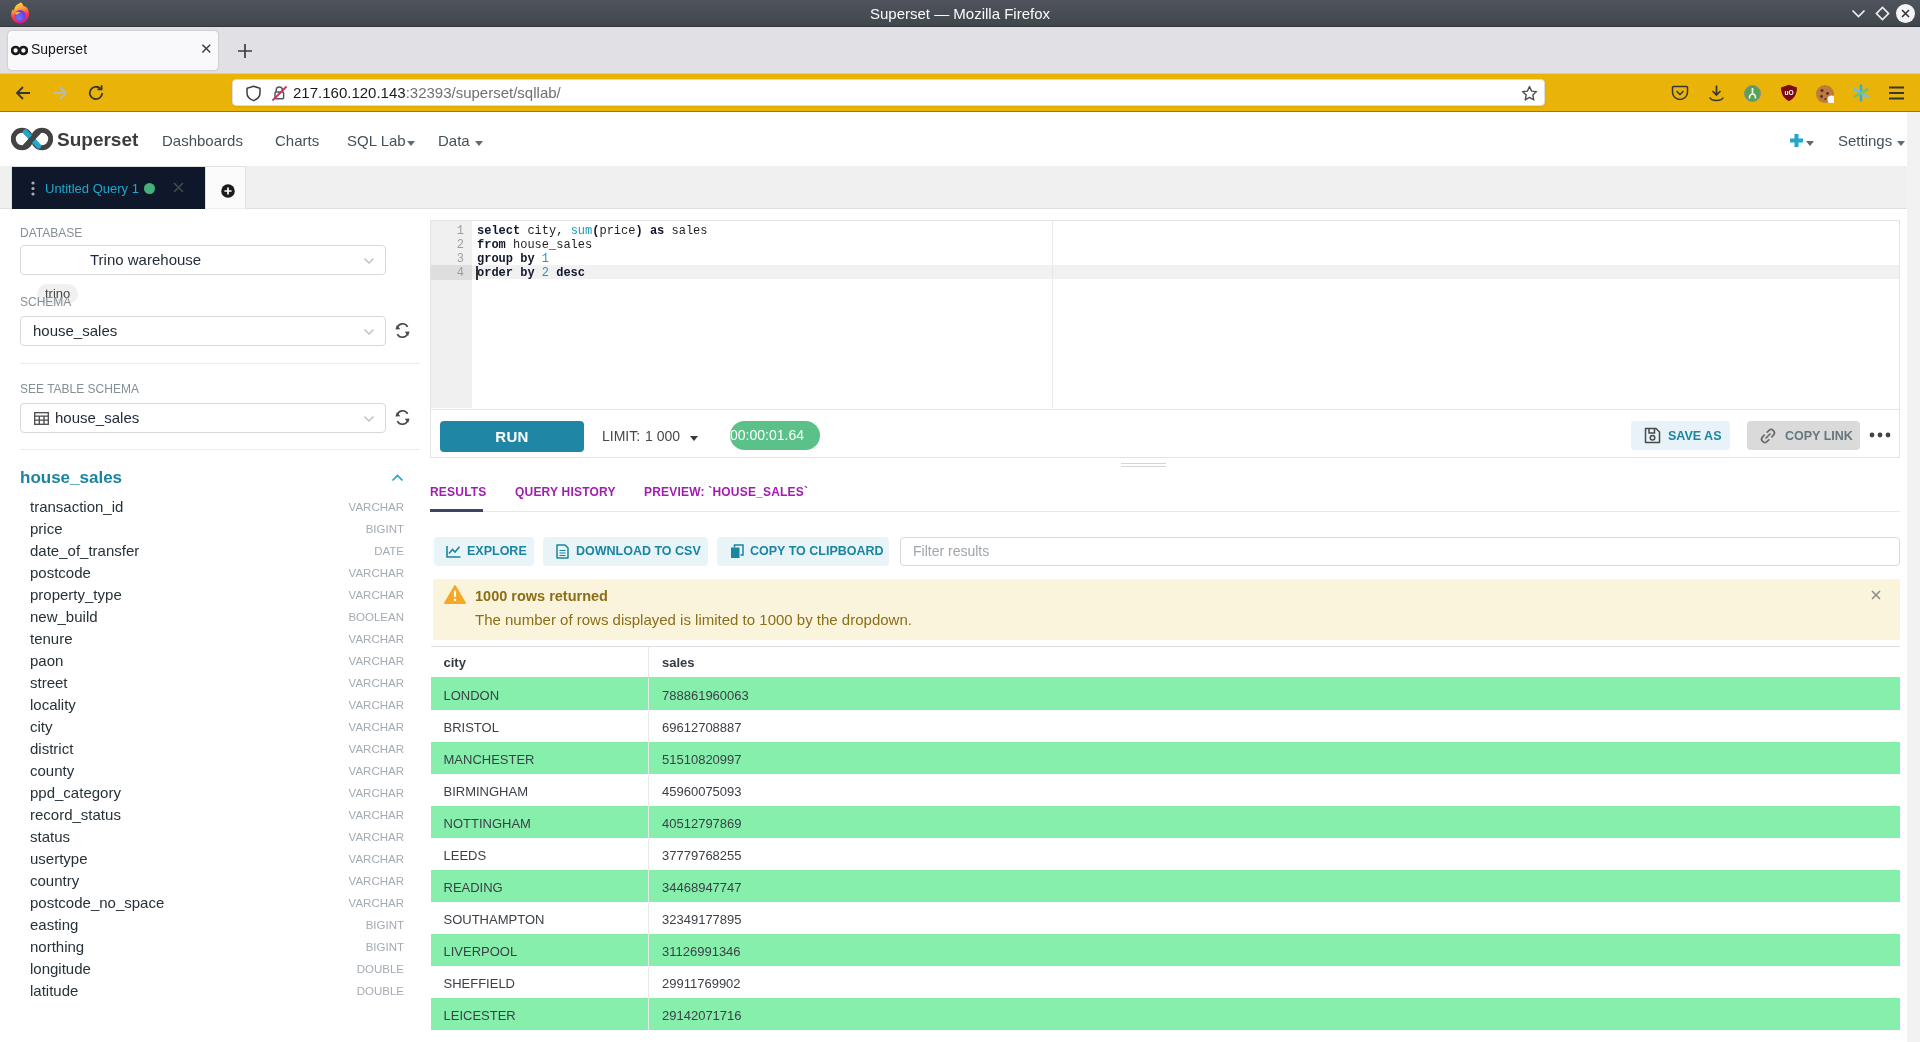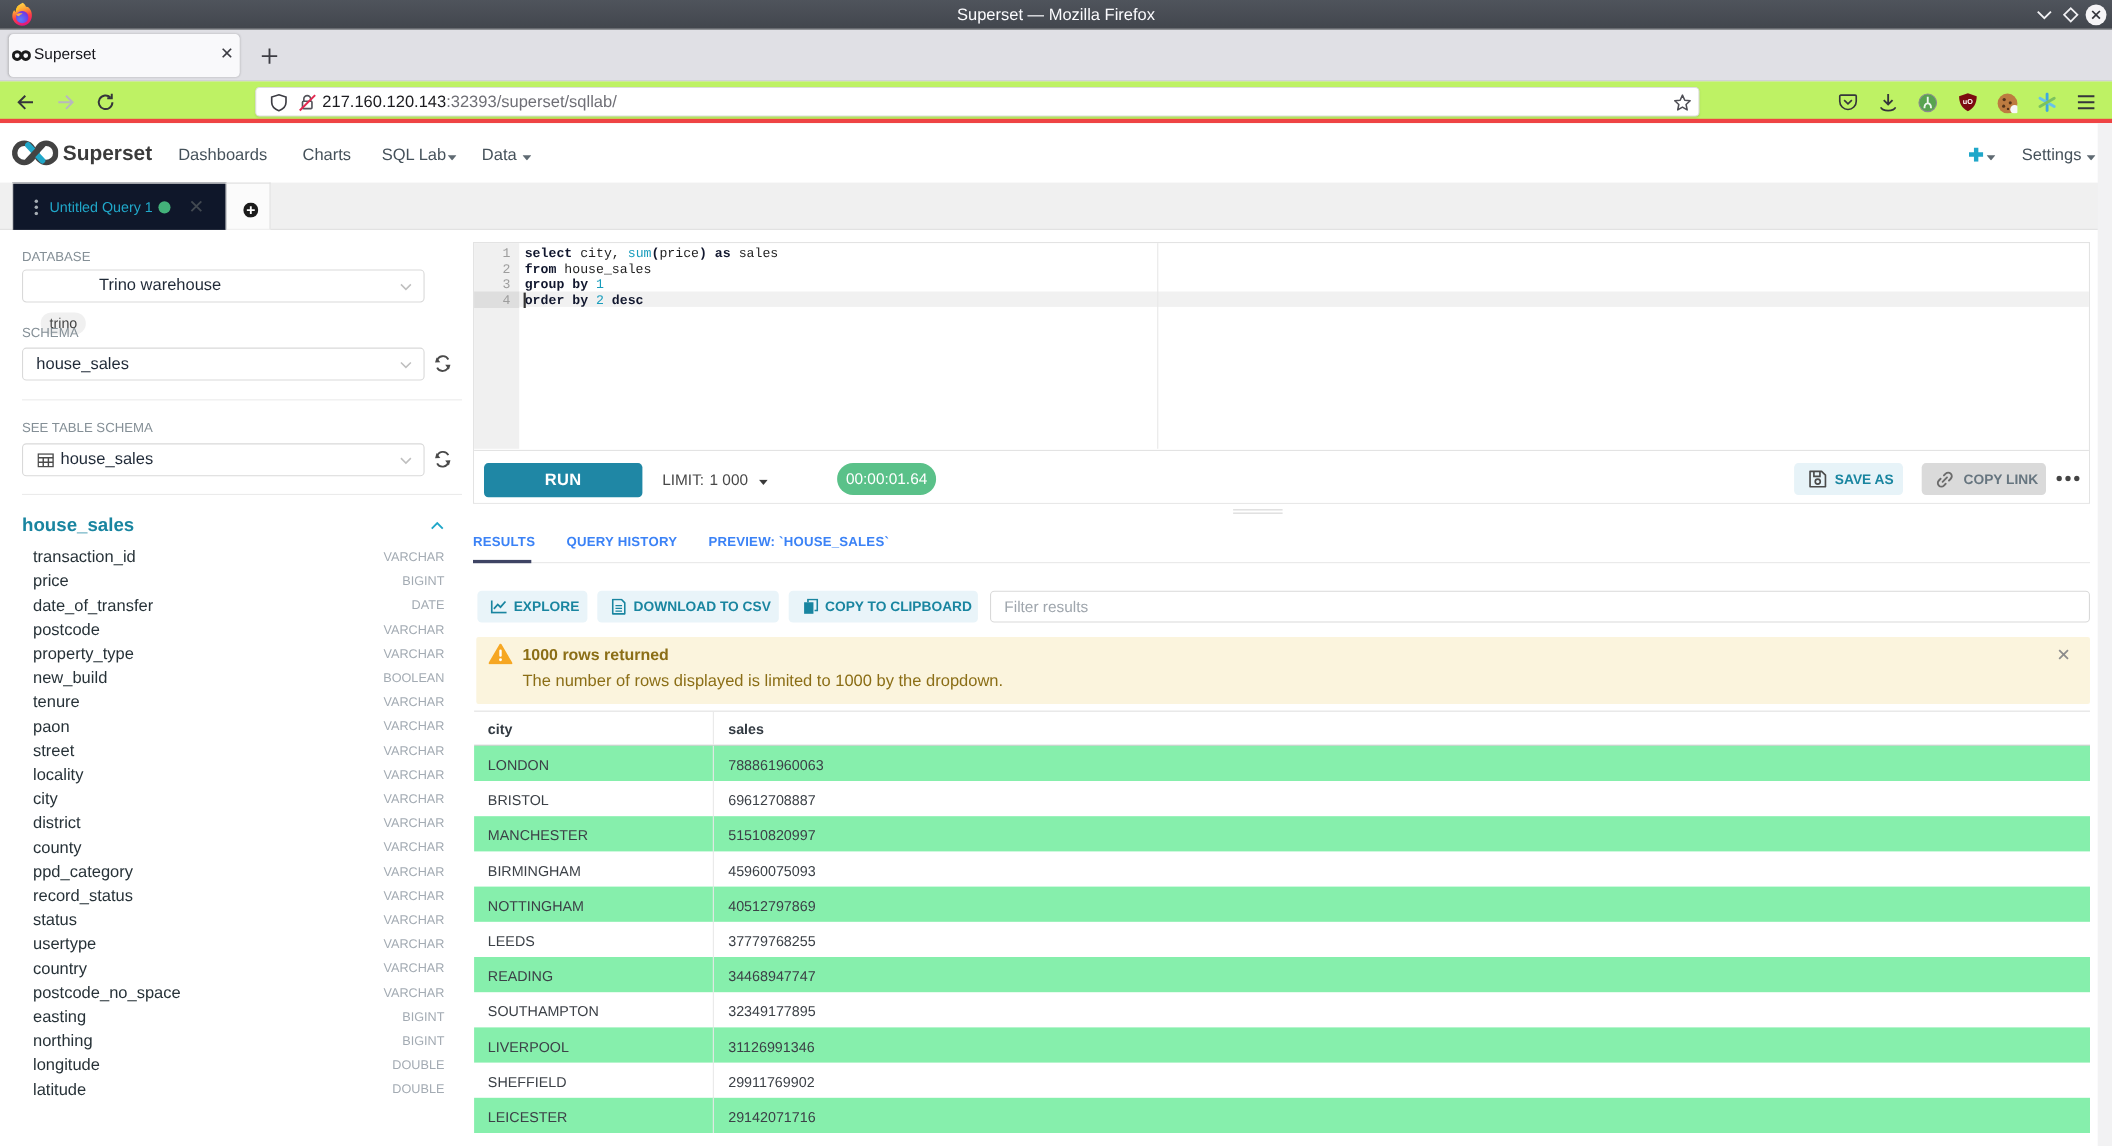--- a/index.html
+++ b/index.html
@@ -11,22 +11,22 @@
   
   .titlebar { left:0; top:0; width:1920px; height:27px;
     background:linear-gradient(#4f545c,#42464d); border-bottom:1px solid #33363c; }
   .titletext { width:100%; top:5px; text-align:center; color:#fbfbfe; font-size:15px; }
   .tabbar { left:0; top:27px; width:1920px; height:47px; background:#e0e0e5;
     border-bottom:1px solid #cccccf; }
   .tab { left:8px; top:4px; width:210px; height:39px; background:#f9f9fb;
     border-radius:4px; box-shadow:0 0 2px rgba(0,0,0,.25); }
   .tabtitle { left:23px; top:10px; font-size:14px; color:#15141a; }
   .tabclose { left:192px; top:9px; font-size:15px; color:#3c3c43; }
-  .toolbar { left:0; top:74px; width:1920px; height:38px; background:#bef264;
-    border-bottom:4px solid #ef4444; }
+  .toolbar { left:0; top:74px; width:1920px; height:38px; background:#eab308;
+    border-bottom:1px solid #ef4444; }
   .urlbar { left:232px; top:5px; width:1313px; height:27px; background:#fff;
     border-radius:4px; border:1px solid #ddd; box-shadow:0 1px 2px rgba(0,0,0,.08); }
   .urltext { left:60px; top:4px; font-size:15px; color:#1b1b1f; white-space:pre; }
   .urltext span { color:#6f6f76; }
 
   
   .ssnav { left:0; top:112px; width:1920px; height:54px; background:#fff; }
   .sslogotext { left:57px; top:17px; font-size:19px; font-weight:bold; color:#3b3b3b; }
   .navlink { top:20px; font-size:15px; color:#45515a; }
   
@@ -59,27 +59,27 @@
   .codeline { position:absolute; left:46px; font-family:"Liberation Mono",monospace; font-size:12px; color:#1f1f1f; white-space:pre; }
   .kw { font-weight:bold; color:#11172e; }
   .fn { color:#189cbc; }
   .activeline { left:41px; top:44px; width:1427px; height:14px; background:#f1f1f1; }
   .printmargin { left:621px; top:0; width:1px; height:187px; background:#e8e8e8; }
   .edtoolbar { left:0; top:188px; width:1468px; height:48px; border-top:1px solid #e3e3e3; background:#fff; }
   .runbtn { left:9px; top:11px; width:144px; height:31px; background:#1f87a5; border-radius:4px;
     color:#fff; font-size:15px; font-weight:bold; text-align:center; line-height:31px; letter-spacing:.3px; }
   .limit { left:171px; top:18px; font-size:14px; color:#484848; }
   .timer { left:299px; top:11px; width:90px; height:29px; background:#5ac189; border-radius:15px;
-    color:#fff; font-size:14px; text-align:center; line-height:29px;margin-left:31px; }
+    color:#fff; font-size:14px; line-height:29px; }
   .saveas { left:1200px; top:11px; width:99px; height:29px; background:#e7f3f8; border-radius:4px; }
   .copylink { left:1316px; top:11px; width:113px; height:29px; background:#dadada; border-radius:4px; }
 
   
   .rtabs { left:430px; top:478px; width:1470px; height:34px; border-bottom:1px solid #e8e8e8; }
-  .rtab { position:absolute; top:7px; font-size:12px; color:#3b82f6; font-weight:bold; letter-spacing:.2px;}
+  .rtab { position:absolute; top:7px; font-size:12px; color:#a21caf; font-weight:bold; letter-spacing:.2px;}
   .inkbar { left:0px; top:31px; width:53px; height:3px; background:#3e4464; }
   .actbtn { top:537px; height:29px; background:#e9f4f9; border-radius:4px; color:#1985a0;
     font-size:12.5px; font-weight:bold; line-height:29px; }
   .filter { left:900px; top:537px; width:1000px; height:29px; border:1px solid #d9d9d9; border-radius:4px;
     font-size:14px; color:#9fa6ad; line-height:27px; padding-left:12px; background:#fff;}
   .alert { left:433px; top:579px; width:1467px; height:61px; background:#fbf4dd; border-radius:2px; }
   .alerttitle { left:42px; top:9px; font-size:14.5px; font-weight:bold; color:#8b6e16; }
   .alertdesc { left:42px; top:32px; font-size:15px; color:#8b6e16; }
 
   .rtable { left:431px; top:646px; width:1469px; }

